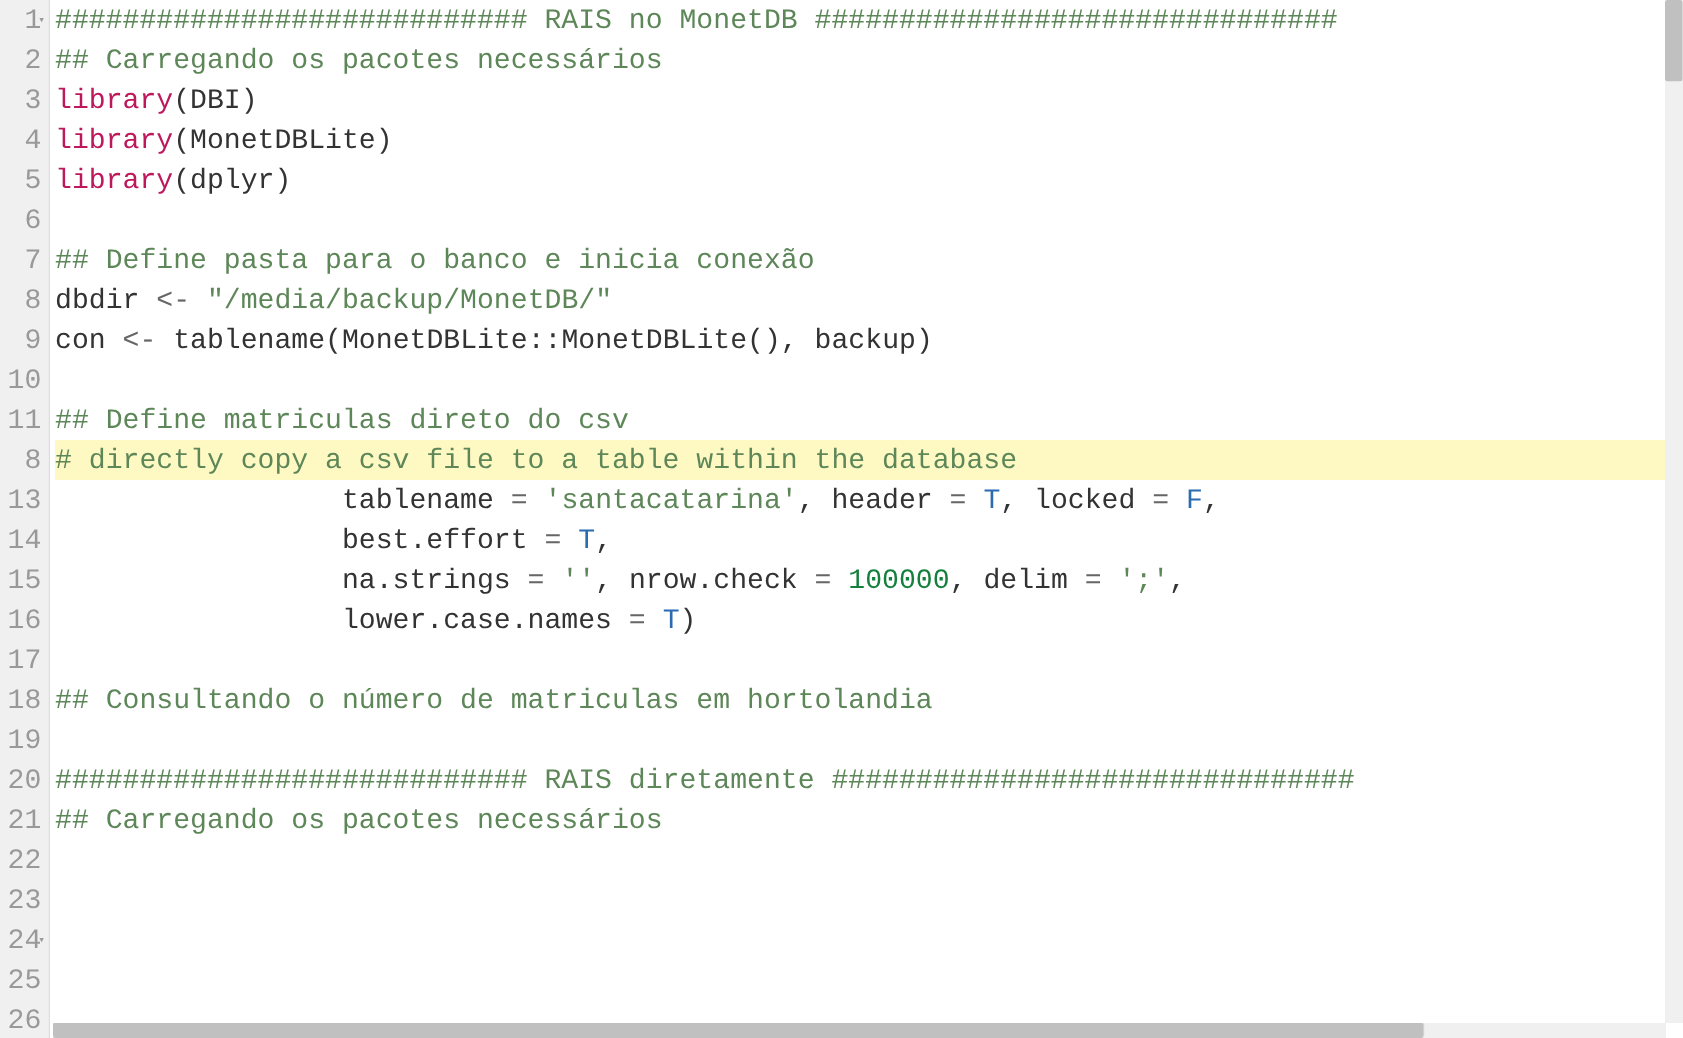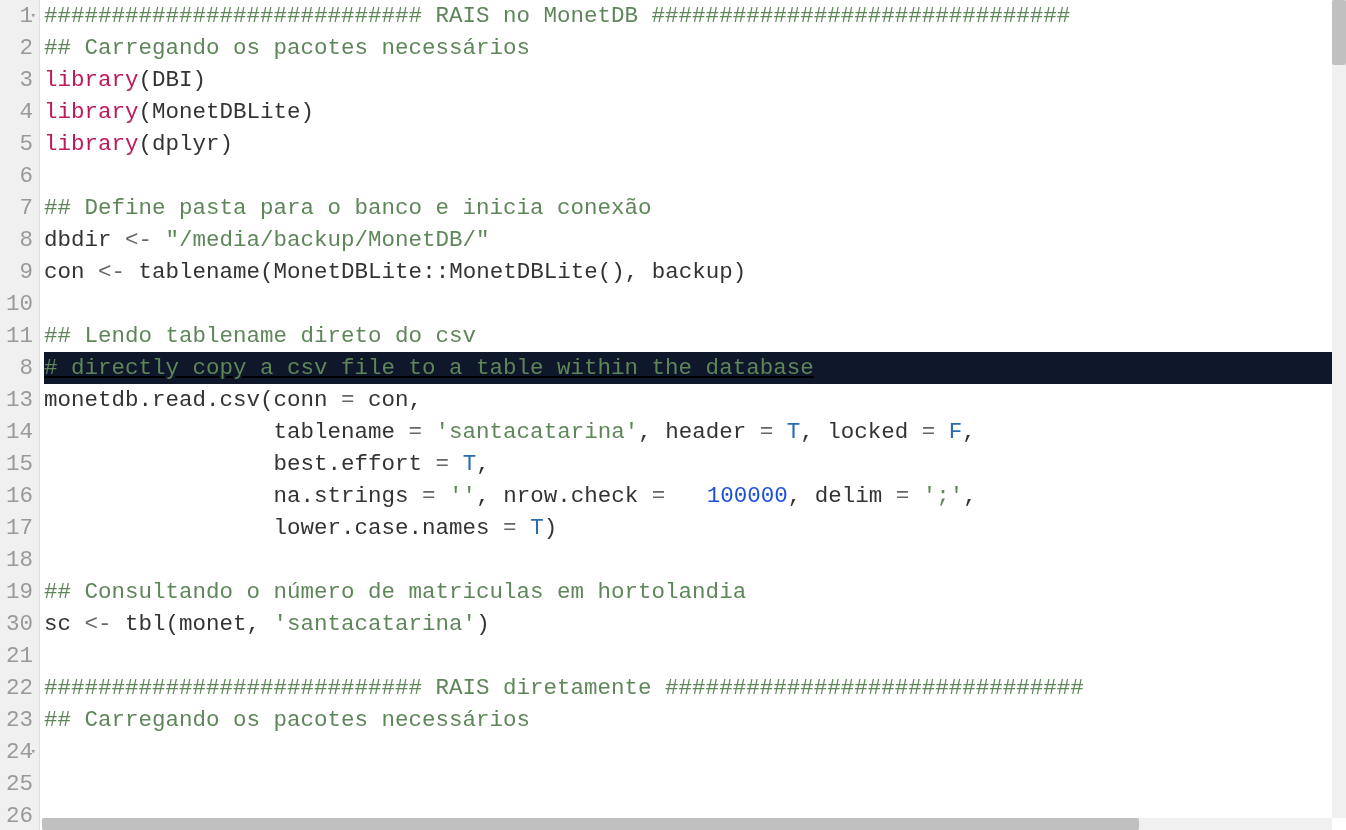--- a/index.html
+++ b/index.html
@@ -42,28 +42,27 @@
     .code {
       padding-left: 4px;
       flex: 1;
     }
     .line {
       height: 32px;
       line-height: 32px;
       white-space: pre;
     }
     .highlight-line {
-      background: #0f172a;
-      text-decoration: underline;
+      background: #fef9c3;
     }
     .comment { color: #5e8759; }
     .builtin { color: #be185d; }
     .operator { color: #666; }
     .string { color: #5e8759; }
-    .number { color: #1d4ed8; margin-left: 28px; }
+    .number { color: #15803d; }
     .paren { color: #333; }
     .ident { color: #333; }
     .bool { color: #2b6cb0; }
     .scope { color: #333; }
     .scrollbar-bottom {
       position: fixed;
       bottom: 0;
       left: 42px;
       right: 14px;
       height: 12px;
@@ -107,49 +106,47 @@
       <div class="gutter-line">10</div>
       <div class="gutter-line">11</div>
       <div class="gutter-line">8</div>
       <div class="gutter-line">13</div>
       <div class="gutter-line">14</div>
       <div class="gutter-line">15</div>
       <div class="gutter-line">16</div>
       <div class="gutter-line">17</div>
       <div class="gutter-line">18</div>
       <div class="gutter-line">19</div>
-      <div class="gutter-line">30</div>
+      <div class="gutter-line">20</div>
       <div class="gutter-line">21</div>
       <div class="gutter-line">22</div>
       <div class="gutter-line">23</div>
       <div class="gutter-line">24<span class="fold-marker">▾</span></div>
       <div class="gutter-line">25</div>
       <div class="gutter-line">26</div>
     </div>
   <div class="code" id="code">
       <div class="line"><span class="comment">############################ RAIS no MonetDB ###############################</span></div>
       <div class="line"><span class="comment">## Carregando os pacotes necessários</span></div>
       <div class="line"><span class="builtin">library</span><span class="paren">(</span><span class="ident">DBI</span><span class="paren">)</span></div>
       <div class="line"><span class="builtin">library</span><span class="paren">(</span><span class="ident">MonetDBLite</span><span class="paren">)</span></div>
       <div class="line"><span class="builtin">library</span><span class="paren">(</span><span class="ident">dplyr</span><span class="paren">)</span></div>
       <div class="line"></div>
       <div class="line"><span class="comment">## Define pasta para o banco e inicia conexão</span></div>
       <div class="line"><span class="ident">dbdir </span><span class="operator">&lt;-</span><span class="ident"> </span><span class="string">"/media/backup/MonetDB/"</span></div>
       <div class="line"><span class="ident">con </span><span class="operator">&lt;-</span><span class="ident"> tablename</span><span class="paren">(</span><span class="ident">MonetDBLite</span><span class="scope">::</span><span class="ident">MonetDBLite</span><span class="paren">()</span><span class="ident">, backup</span><span class="paren">)</span></div>
       <div class="line"></div>
-      <div class="line"><span class="comment">## Lendo tablename direto do csv</span></div>
+      <div class="line"><span class="comment">## Define matriculas direto do csv</span></div>
       <div class="line highlight-line"><span class="comment"># directly copy a csv file to a table within the database</span></div>
-      <div class="line"><span class="ident">monetdb.read.csv</span><span class="paren">(</span><span class="ident">conn </span><span class="operator">=</span><span class="ident"> con,</span></div>
       <div class="line"><span class="ident">                 tablename </span><span class="operator">=</span><span class="ident"> </span><span class="string">'santacatarina'</span><span class="ident">, header </span><span class="operator">=</span><span class="ident"> </span><span class="bool">T</span><span class="ident">, locked </span><span class="operator">=</span><span class="ident"> </span><span class="bool">F</span><span class="ident">,</span></div>
       <div class="line"><span class="ident">                 best.effort </span><span class="operator">=</span><span class="ident"> </span><span class="bool">T</span><span class="ident">,</span></div>
       <div class="line"><span class="ident">                 na.strings </span><span class="operator">=</span><span class="ident"> </span><span class="string">''</span><span class="ident">, nrow.check </span><span class="operator">=</span><span class="ident"> </span><span class="number">100000</span><span class="ident">, delim </span><span class="operator">=</span><span class="ident"> </span><span class="string">';'</span><span class="ident">,</span></div>
       <div class="line"><span class="ident">                 lower.case.names </span><span class="operator">=</span><span class="ident"> </span><span class="bool">T</span><span class="paren">)</span></div>
       <div class="line"></div>
       <div class="line"><span class="comment">## Consultando o número de matriculas em hortolandia</span></div>
-      <div class="line"><span class="ident">sc </span><span class="operator">&lt;-</span><span class="ident"> tbl</span><span class="paren">(</span><span class="ident">monet, </span><span class="string">'santacatarina'</span><span class="paren">)</span></div>
       <div class="line"></div>
       <div class="line"><span class="comment">############################ RAIS diretamente ###############################</span></div>
       <div class="line"><span class="comment">## Carregando os pacotes necessários</span></div>
       <div class="line"></div>
     </div>
 </div>
 
 <div class="scrollbar-bottom">
   <div class="scrollbar-thumb-h"></div>
 </div>

